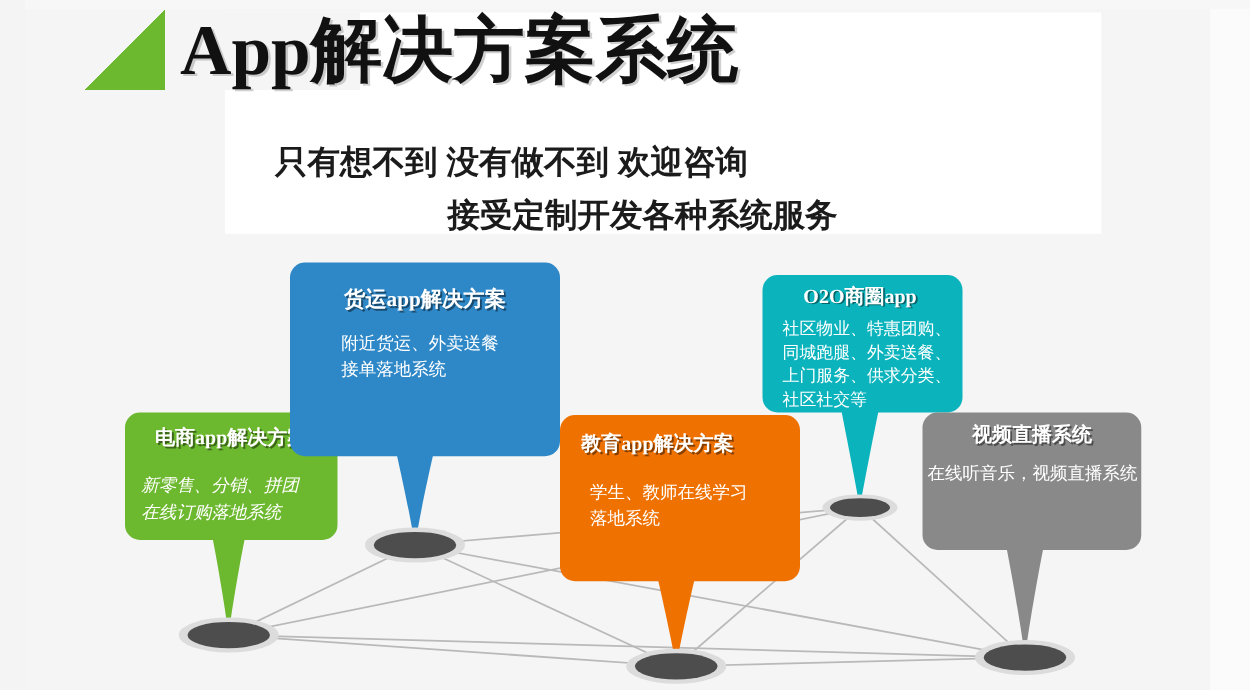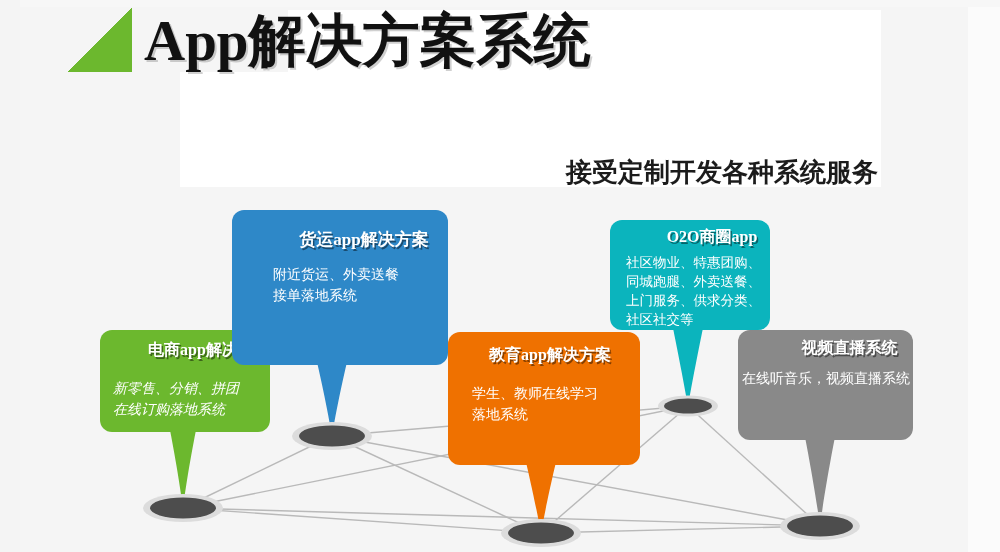--- a/index.html
+++ b/index.html
@@ -37,55 +37,55 @@
     font-weight:bold;font-size:57px;line-height:66px;color:#111;
     letter-spacing:0px;white-space:nowrap;
     text-shadow:2px 2px 0 rgba(120,120,120,.35);
   }
   .sub1{
     position:absolute;left:200px;top:112px;width:640px;
     font-size:26px;font-weight:bold;color:#1b1b1b;line-height:34px;white-space:nowrap;
   }
   .sub2{
     position:absolute;left:338px;top:155px;width:520px;
-    font-size:26px;font-weight:bold;color:#1b1b1b;line-height:34px;white-space:nowrap;text-align:right;
+    font-size:26px;font-weight:bold;color:#1b1b1b;line-height:34px;white-space:nowrap;
   }
 
   
   #net{position:absolute;left:0;top:0;width:1000px;height:552px;}
 
   
   .pin{position:absolute;}
   .pin .card-title{
     position:absolute;left:0;right:0;
     font-family:"Liberation Serif","DejaVu Serif",serif;
     font-weight:bold;color:#ffffff;text-align:center;
     text-shadow:1.5px 1.5px 0 rgba(0,0,0,.45);
     white-space:nowrap;
-    padding-left:24px;
   }
   .pin .card-body{
     position:absolute;color:#ffffff;font-weight:normal;
     line-height:21px;white-space:pre-line;
   }
 </style>
 </head>
 <body>
 
 <div id="stage">
 
   <div class="bg-base"></div>
   <div class="bg-right"></div>
   <div class="bg-topstrip"></div>
 
   <div class="header-panel"></div>
   <div class="header-notch"></div>
   <div class="green-triangle"></div>
 
   <div class="title">App解决方案系统</div>
+  <div class="sub1">只有想不到 没有做不到 欢迎咨询</div>
   <div class="sub2">接受定制开发各种系统服务</div>
 
   <svg id="net" viewBox="0 0 1000 552" xmlns="http://www.w3.org/2000/svg">
     <g stroke="#b9b9b9" stroke-width="1.4" fill="none" shape-rendering="geometricPrecision">
       <line x1="163" y1="508" x2="312" y2="436"></line>
       <line x1="163" y1="508" x2="521" y2="533"></line>
       <line x1="163" y1="508" x2="668" y2="406"></line>
       <line x1="312" y1="436" x2="521" y2="533"></line>
       <line x1="312" y1="436" x2="668" y2="406"></line>
       <line x1="312" y1="436" x2="800" y2="526"></line>

